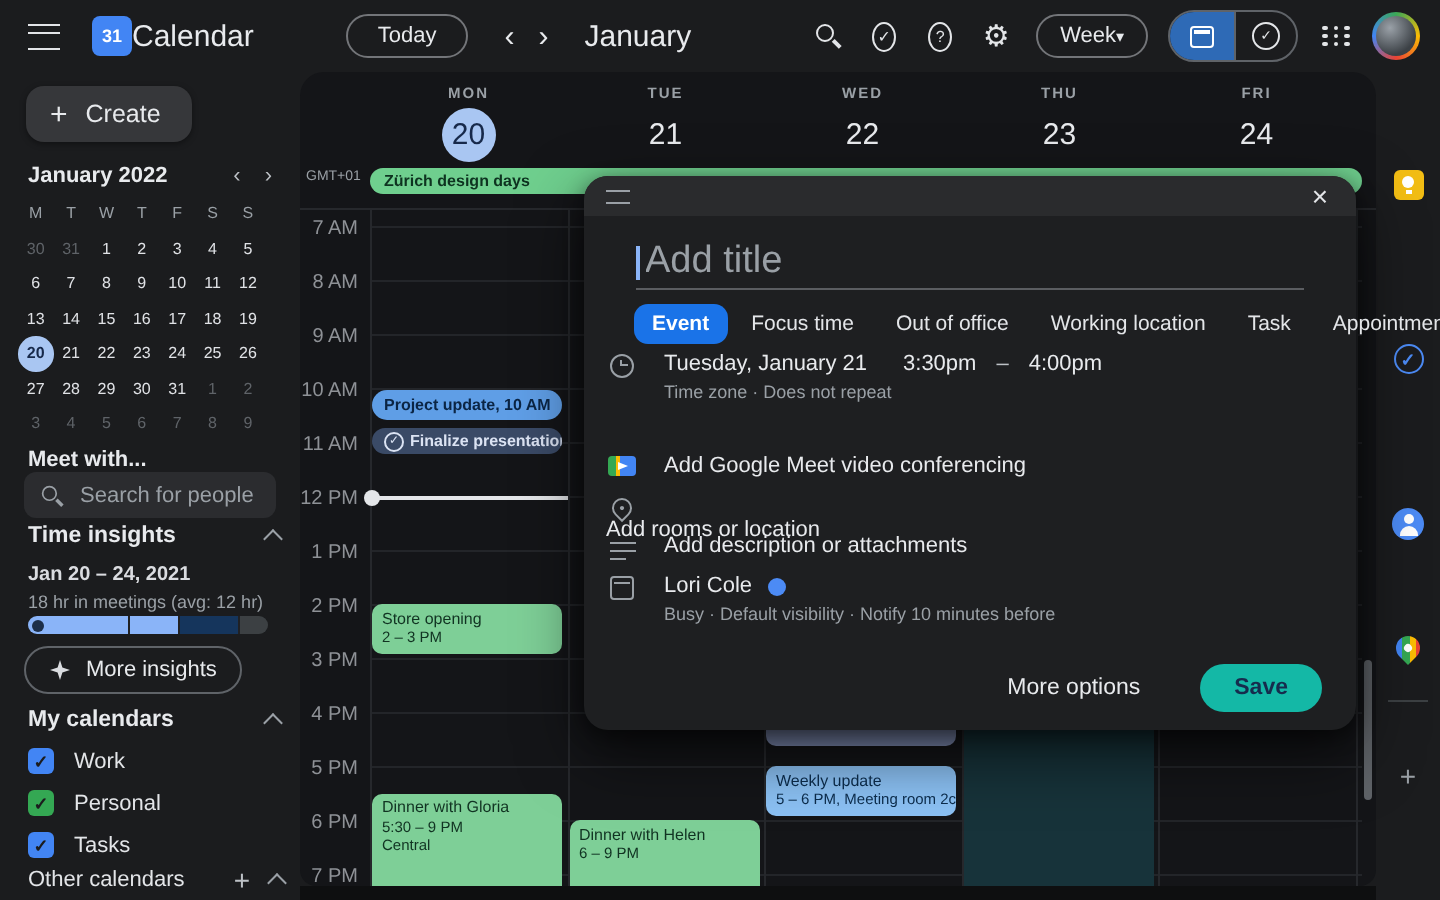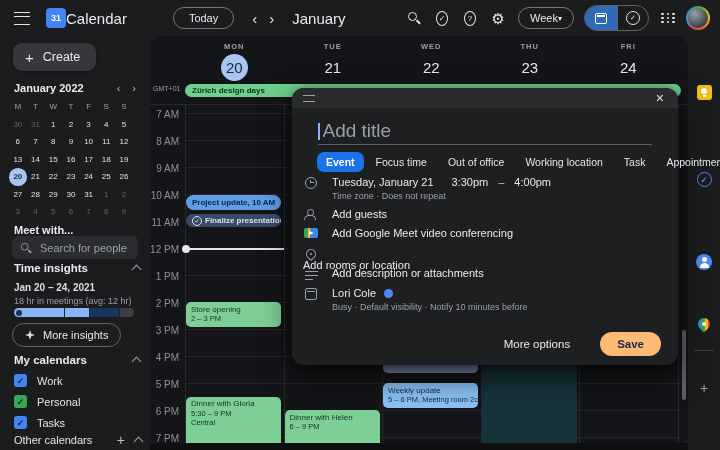--- a/index.html
+++ b/index.html
@@ -147,21 +147,21 @@
   .i-meet::before{content:'';position:absolute;left:5px;top:2.5px;border-left:5px solid #fff;border-top:2.5px solid transparent;border-bottom:2.5px solid transparent;}
   .i-pin{width:8px;height:8px;border:1.5px solid #9aa0a6;border-radius:50% 50% 50% 0;transform:rotate(-45deg);position:relative;box-sizing:content-box;margin-top:1px;}
   .i-pin::before{content:'';position:absolute;left:3px;top:3px;width:2px;height:2px;border-radius:50%;background:#9aa0a6;}
   .i-desc{width:13px;height:1.4px;background:#9aa0a6;position:relative;margin-top:3px;}
   .i-desc::before{content:'';position:absolute;left:0;top:4px;width:13px;height:1.4px;background:#9aa0a6;}
   .i-desc::after{content:'';position:absolute;left:0;top:8px;width:8px;height:1.4px;background:#9aa0a6;}
   .i-cal{width:12px;height:12px;border:1.5px solid #9aa0a6;border-radius:2px;position:relative;box-sizing:border-box;}
   .i-cal::before{content:'';position:absolute;left:1px;right:1px;top:1.5px;height:1.4px;background:#9aa0a6;}
   .dlg-footer{position:absolute;left:0;right:0;bottom:0;height:42px;display:flex;align-items:center;justify-content:flex-end;gap:24px;padding:0 17px;box-sizing:border-box;}
   .more-options{background:none;border:none;color:#e8eaed;font-size:11.5px;cursor:pointer;}
-  .save-btn{background:#fdba74;color:#162c4d;border:none;border-radius:14px;padding:6px 17px;font-size:11.5px;font-weight:700;cursor:pointer;}
+  .save-btn{background:#14b8a6;color:#162c4d;border:none;border-radius:14px;padding:6px 17px;font-size:11.5px;font-weight:700;cursor:pointer;}
   .bottom-gap{position:absolute;left:150px;right:32px;bottom:0;height:7px;background:#0e0f10;}
 </style>
 </head>
 <body>
 
 <div class="stage">
 
   <div class="topbar">
     <div class="hamburger"></div>
     <div class="logo">31</div>
@@ -454,26 +454,20 @@
         <div class="sched-main drow-text">
           <span class="sched-date">Tuesday, January 21</span>
           <span>3:30pm</span>
           <span class="sched-sep">–</span>
           <span>4:00pm</span>
         </div>
         <div class="drow-sub">Time zone · Does not repeat</div>
       </div>
     </div>
 
-    <div class="drow r2">
-      <span class="drow-icon">
-          <span class="i-guests"></span>
-        </span>
-      <div class="drow-text">Add guests</div>
-    </div>
 
     <div class="drow r3">
       <span class="drow-icon">
           <span class="i-meet"></span>
         </span>
       <div class="drow-text">Add Google Meet video conferencing</div>
     </div>
 
     <div class="drow r4">
       <span class="drow-icon">

